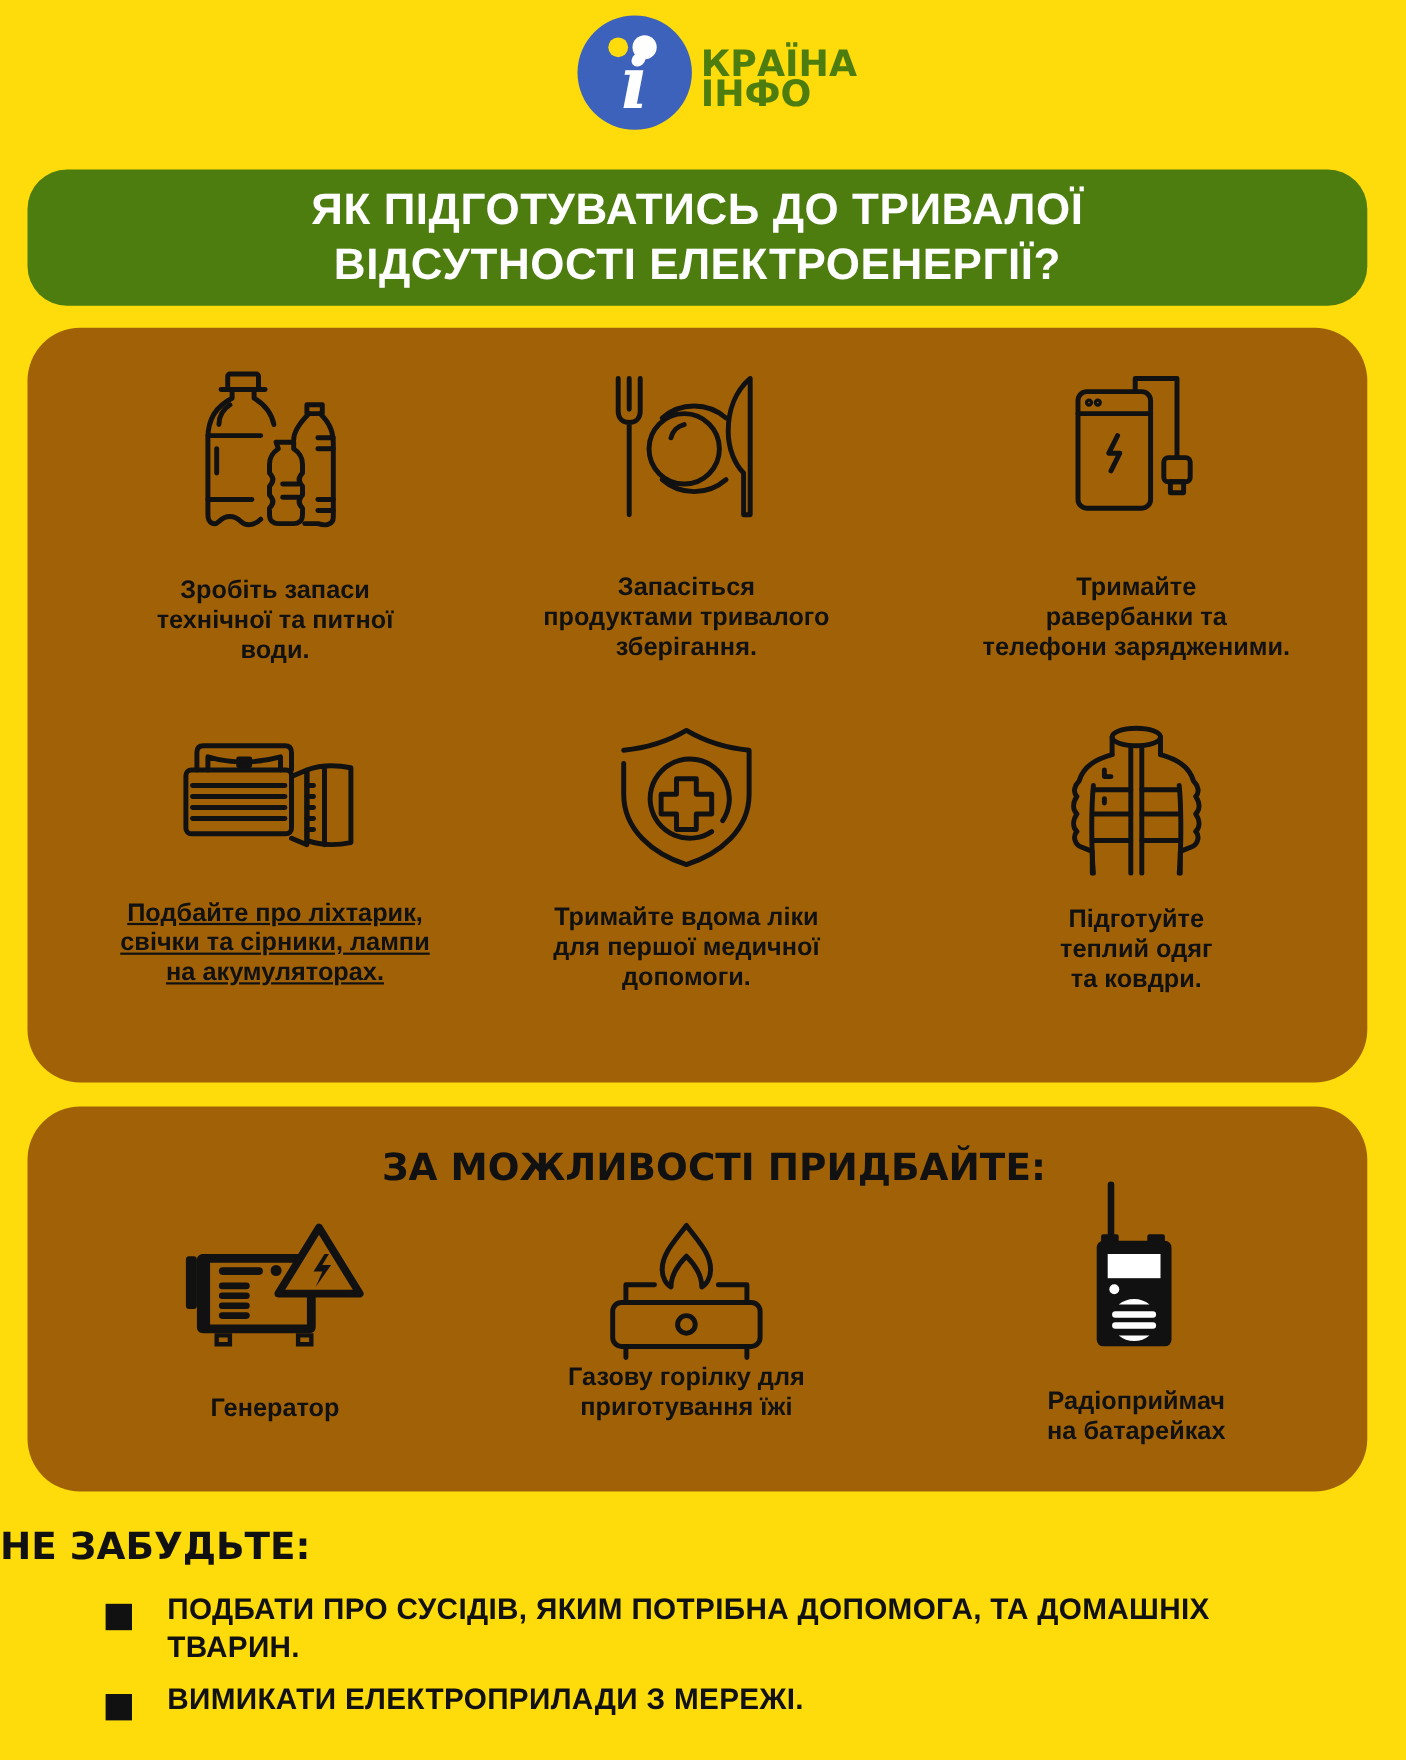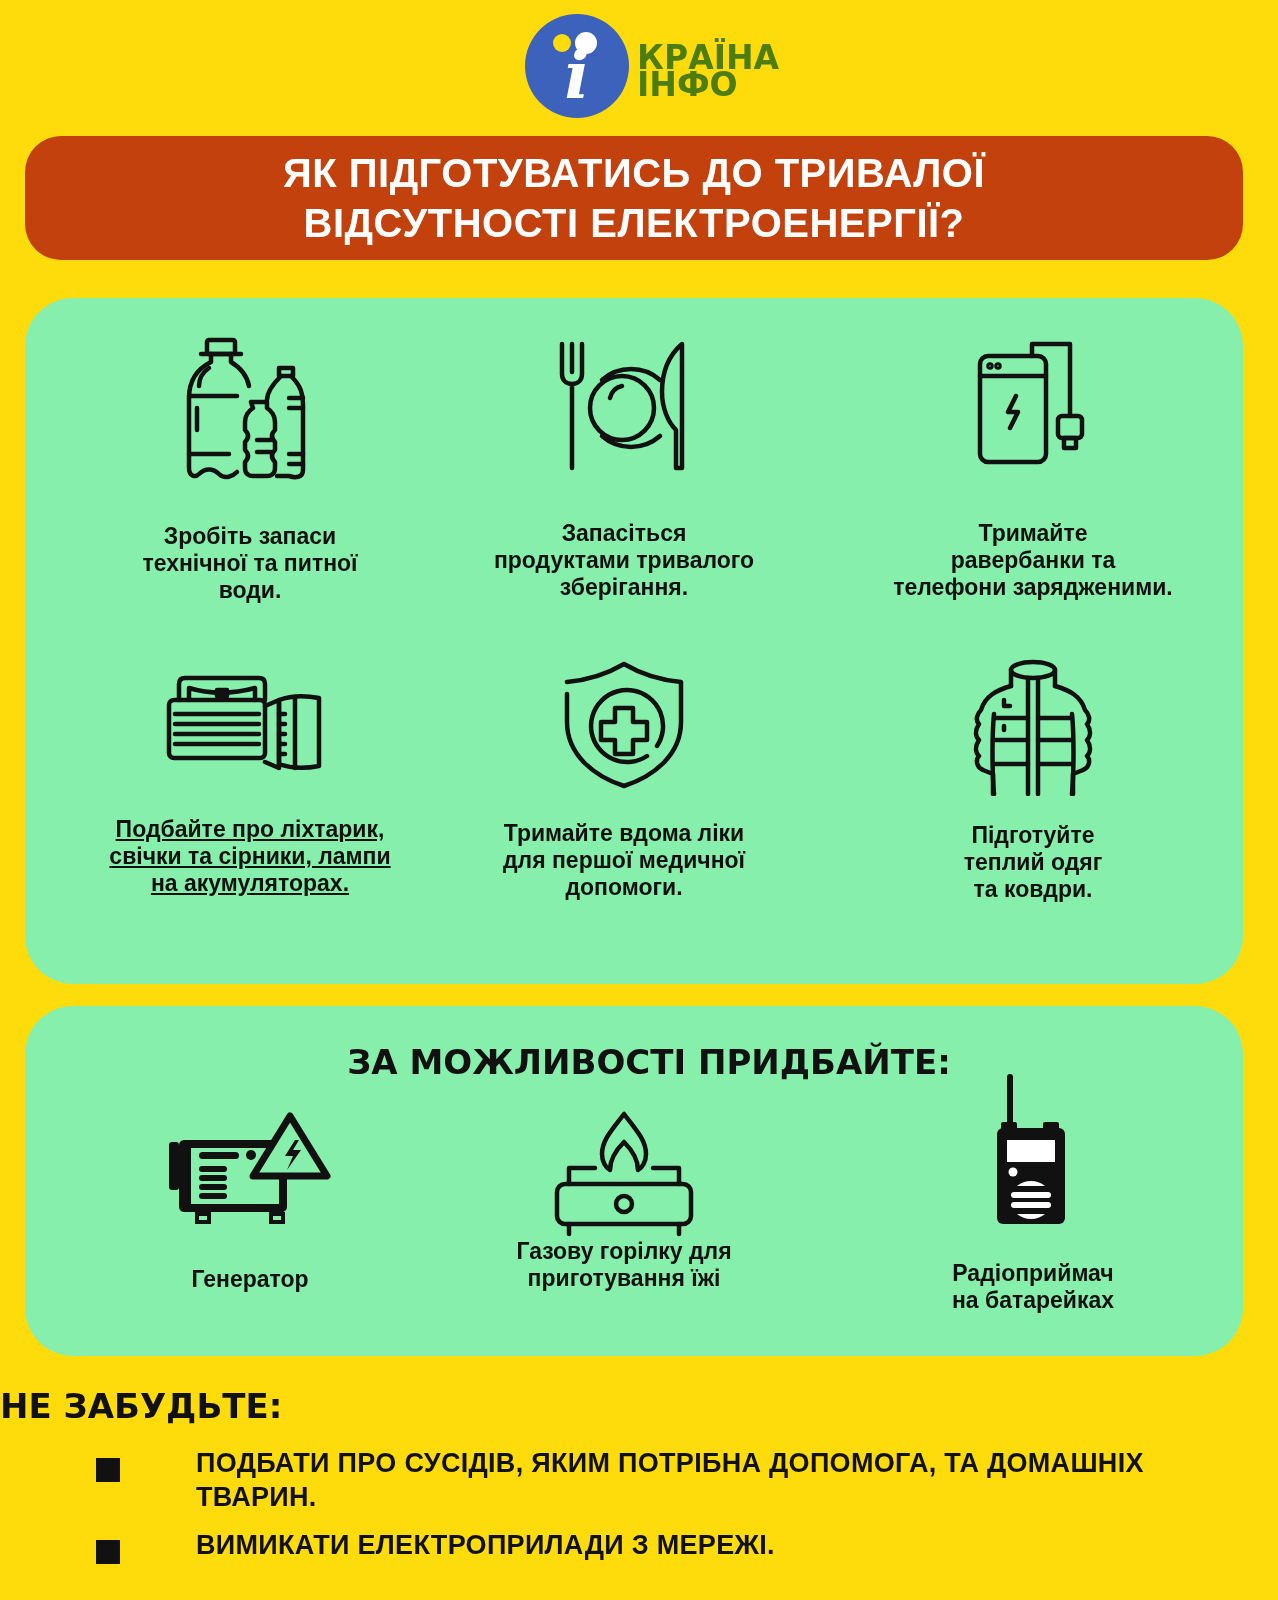--- a/index.html
+++ b/index.html
@@ -23,51 +23,51 @@
     position: absolute; left: 0; top: 26px; width: 104px; text-align: center;
     color: #fff; font-family: "DejaVu Serif", serif; font-style: italic; font-weight: bold;
     font-size: 66px; line-height: 70px;
   }
   .logo-text {
     position: absolute; left: 112px; top: 30px;
     color: #4d7c0f; font-weight: bold; font-size: 33px; line-height: 27px; letter-spacing: 0px;
   }
   
   .title-banner {
-    position: absolute; left: 25px; top: 136px; width: 1218px; height: 124px;
-    background: #c2410c; border-radius: 36px;
+    position: absolute; left: 25px; top: 154px; width: 1218px; height: 124px;
+    background: #4d7c0f; border-radius: 36px;
     display: flex; flex-direction: column; align-items: center; justify-content: center;
   }
   .title-banner span {
     color: #fff; font-weight: bold; font-size: 40px; line-height: 50px; letter-spacing: 0.5px;
     font-family: "Liberation Sans", sans-serif;
   }
   
   .card {
-    position: absolute; left: 25px; width: 1218px; background: #86efac; border-radius: 48px;
+    position: absolute; left: 25px; width: 1218px; background: #a16207; border-radius: 48px;
   }
   .card-1 { top: 298px; height: 686px; }
   .card-2 { top: 1006px; height: 350px; }
   .item {
     position: absolute; width: 380px; text-align: center;
   }
   .item .icon { display: block; margin: 0 auto; }
   .item .label {
     display: block; font-weight: bold; font-size: 23px; line-height: 27px; color: #111;
     font-family: "Liberation Sans", sans-serif; white-space: pre-line;
   }
   .section-heading {
     position: absolute; left: 0; width: 100%; text-align: center;
     font-weight: bold; font-size: 34px; color: #111; font-family: "DejaVu Sans", sans-serif;
   }
   .remember {
     position: absolute; left: 0; top: 1386px; width: 100%; 
     font-weight: bold; font-size: 34px; color: #111; font-family: "DejaVu Sans", sans-serif;
   }
-  .bullet-row { position: absolute; left: 96px; width: 1120px; display: flex; gap: 44px; }
+  .bullet-row { position: absolute; left: 96px; width: 1120px; display: flex; }
   .bullet-sq { width: 24px; height: 24px; background: #111; margin-top: 12px; flex: 0 0 24px; }
   .bullet-text {
     margin-left: 32px; font-weight: bold; font-size: 27px; line-height: 34px; color: #111;
     font-family: "Liberation Sans", sans-serif; letter-spacing: 0.3px;
   }
   svg.ic { stroke: #111; fill: none; stroke-width: 4.5; stroke-linecap: round; stroke-linejoin: round; }
 </style>
 </head>
 <body>
 

